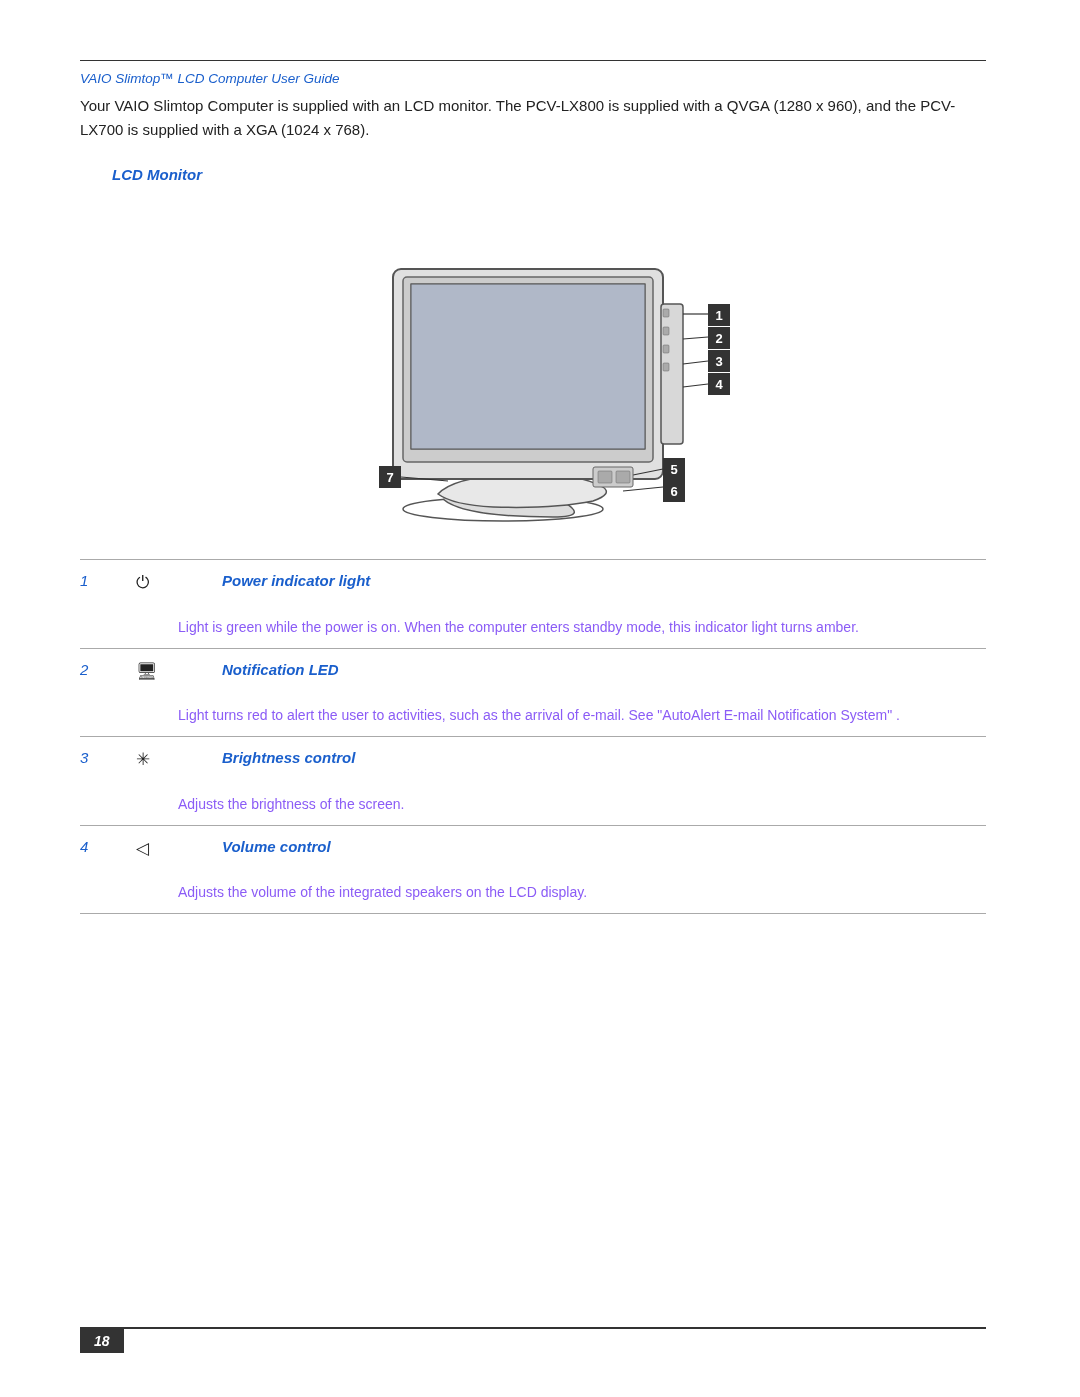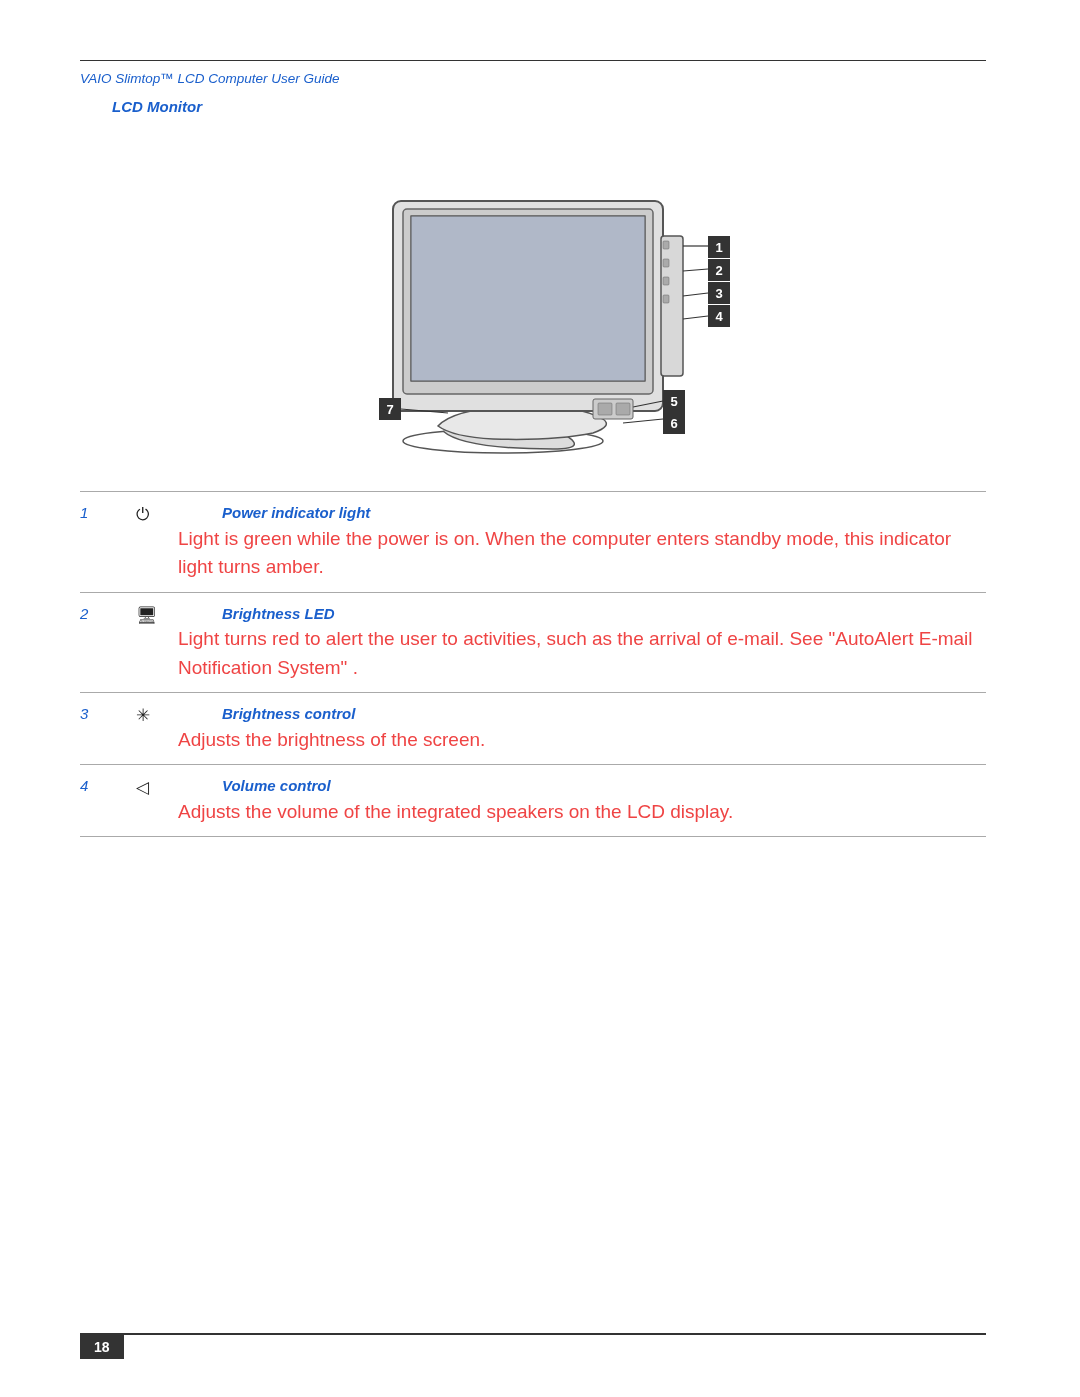--- a/index.html
+++ b/index.html
@@ -99,33 +99,35 @@
       padding: 10px 6px;
     }
     .feature-name {
       font-weight: bold;
       font-style: italic;
       color: #1a5fcc;
       font-size: 15px;
       margin-left: 44px;
     }
     .feature-desc {
-      color: #ef4444;
-      font-size: 19px;
+      color: #8b5cf6;
+      font-size: 14px;
       line-height: 1.5;
+      margin-top: 24px;
     }
     .icon-symbol {
       font-size: 17px;
       color: #222;
     }
     .footer-area {
       position: absolute;
-      bottom: 38px;
+      bottom: 44px;
       left: 0;
       right: 0;
+      font-style: italic;
     }
     .footer-rule {
       border: none;
       border-top: 2px solid #333;
       margin: 0 80px;
     }
     .footer-page-num {
       background: #333;
       color: #fff;
       font-size: 14px;
@@ -143,20 +145,21 @@
 <body>
 
 <div class="page-wrapper">
   <div class="top-bar"></div>
 
   <hr class="header-rule">
 
   <div class="header-subtitle">VAIO Slimtop™ LCD Computer User Guide</div>
 
 
+  <div class="intro-text">Your VAIO Slimtop Computer is supplied with an LCD monitor. The PCV-LX800 is supplied with a QVGA (1280 x 960), and the PCV-LX700 is supplied with a XGA (1024 x 768).</div>
 
   <div class="section-heading">LCD Monitor</div>
 
   <div class="monitor-diagram">
     <div class="diagram-container">
       <svg viewBox="0 0 480 320" xmlns="http://www.w3.org/2000/svg" class="monitor-svg">
 
         <ellipse cx="210" cy="300" rx="100" ry="12" fill="none" stroke="#555" stroke-width="1.5"></ellipse>
         <path d="M150,290 Q170,308 260,308 Q300,308 265,290" fill="#ddd" stroke="#555" stroke-width="1.5"></path>
 
@@ -225,21 +228,21 @@
       <div class="feature-name">Power indicator light</div>
       <div class="feature-desc">Light is green while the power is on. When the computer enters standby mode, this indicator light turns amber.</div>
     </td>
   </tr>
         <tr>
     <td class="num-col">2</td>
     <td class="icon-col">
       <span class="icon-symbol">🖥</span>
     </td>
     <td>
-      <div class="feature-name">Brightness LED</div>
+      <div class="feature-name">Notification LED</div>
       <div class="feature-desc">Light turns red to alert the user to activities, such as the arrival of e-mail. See "AutoAlert E-mail Notification System" .</div>
     </td>
   </tr>
         <tr>
     <td class="num-col">3</td>
     <td class="icon-col">
       <span class="icon-symbol">✳</span>
     </td>
     <td>
       <div class="feature-name">Brightness control</div>

